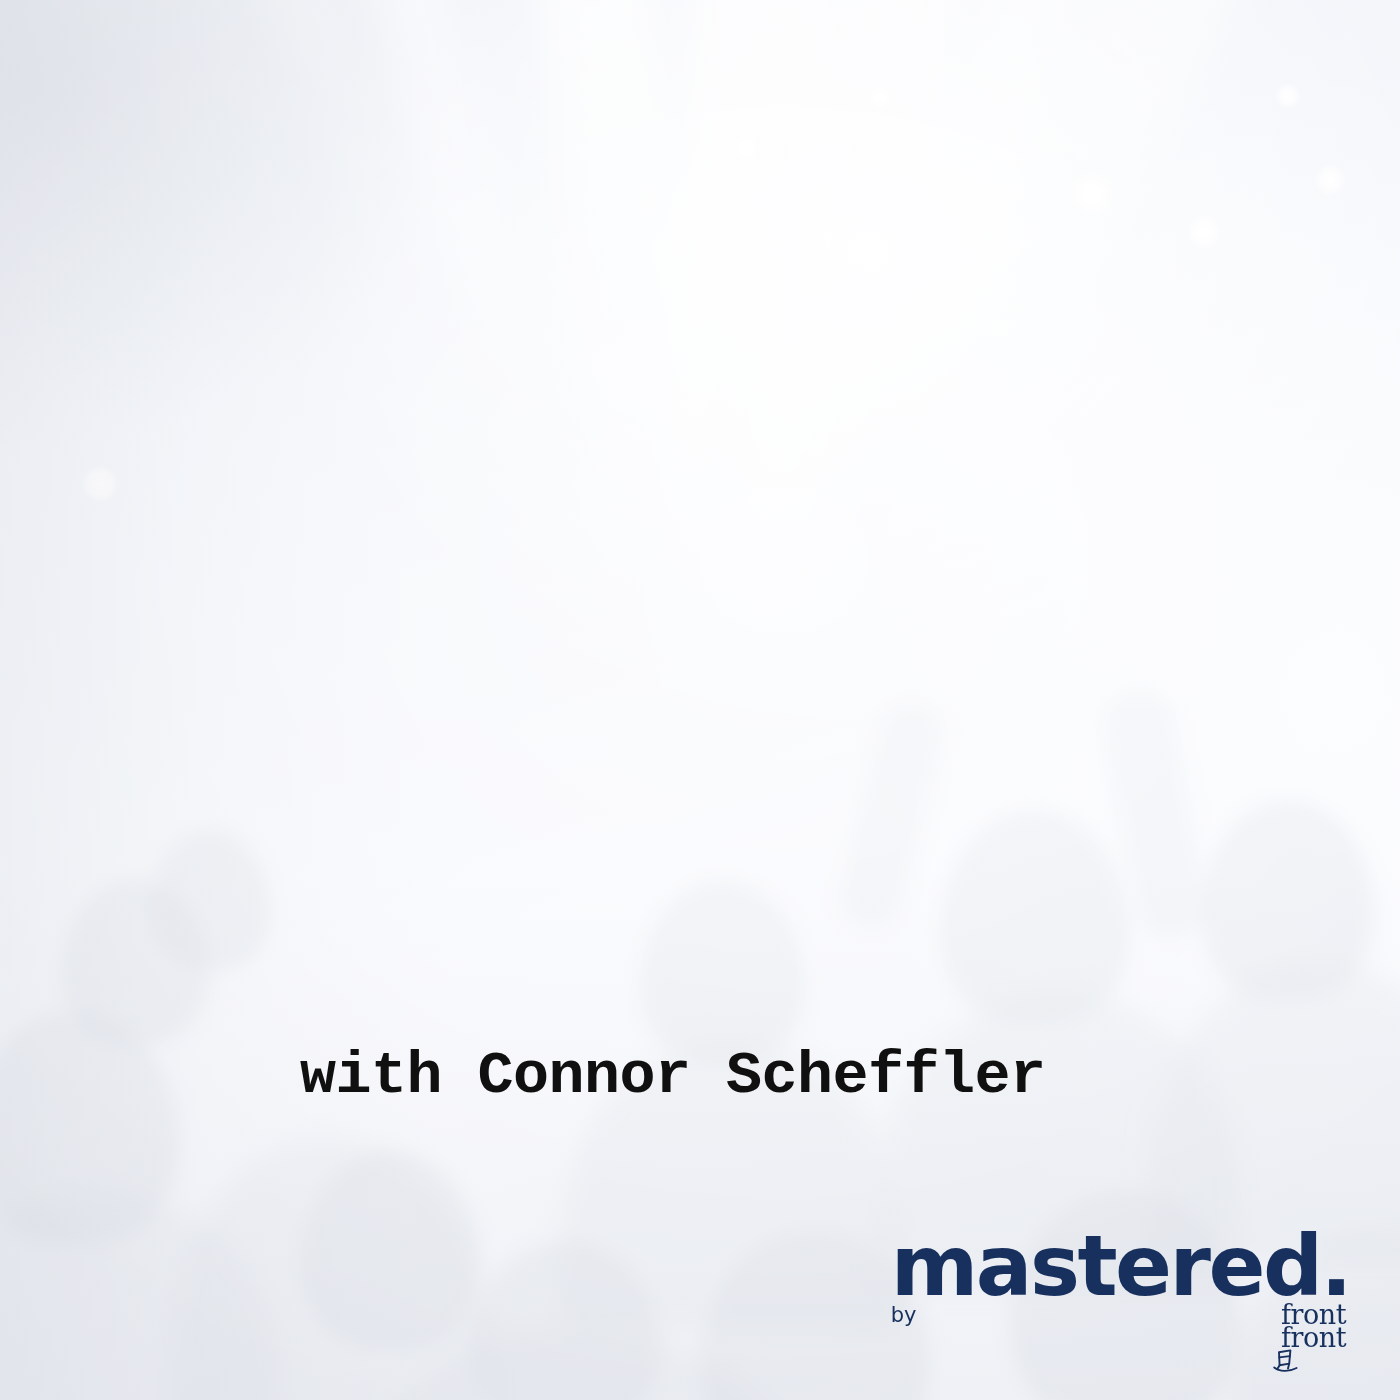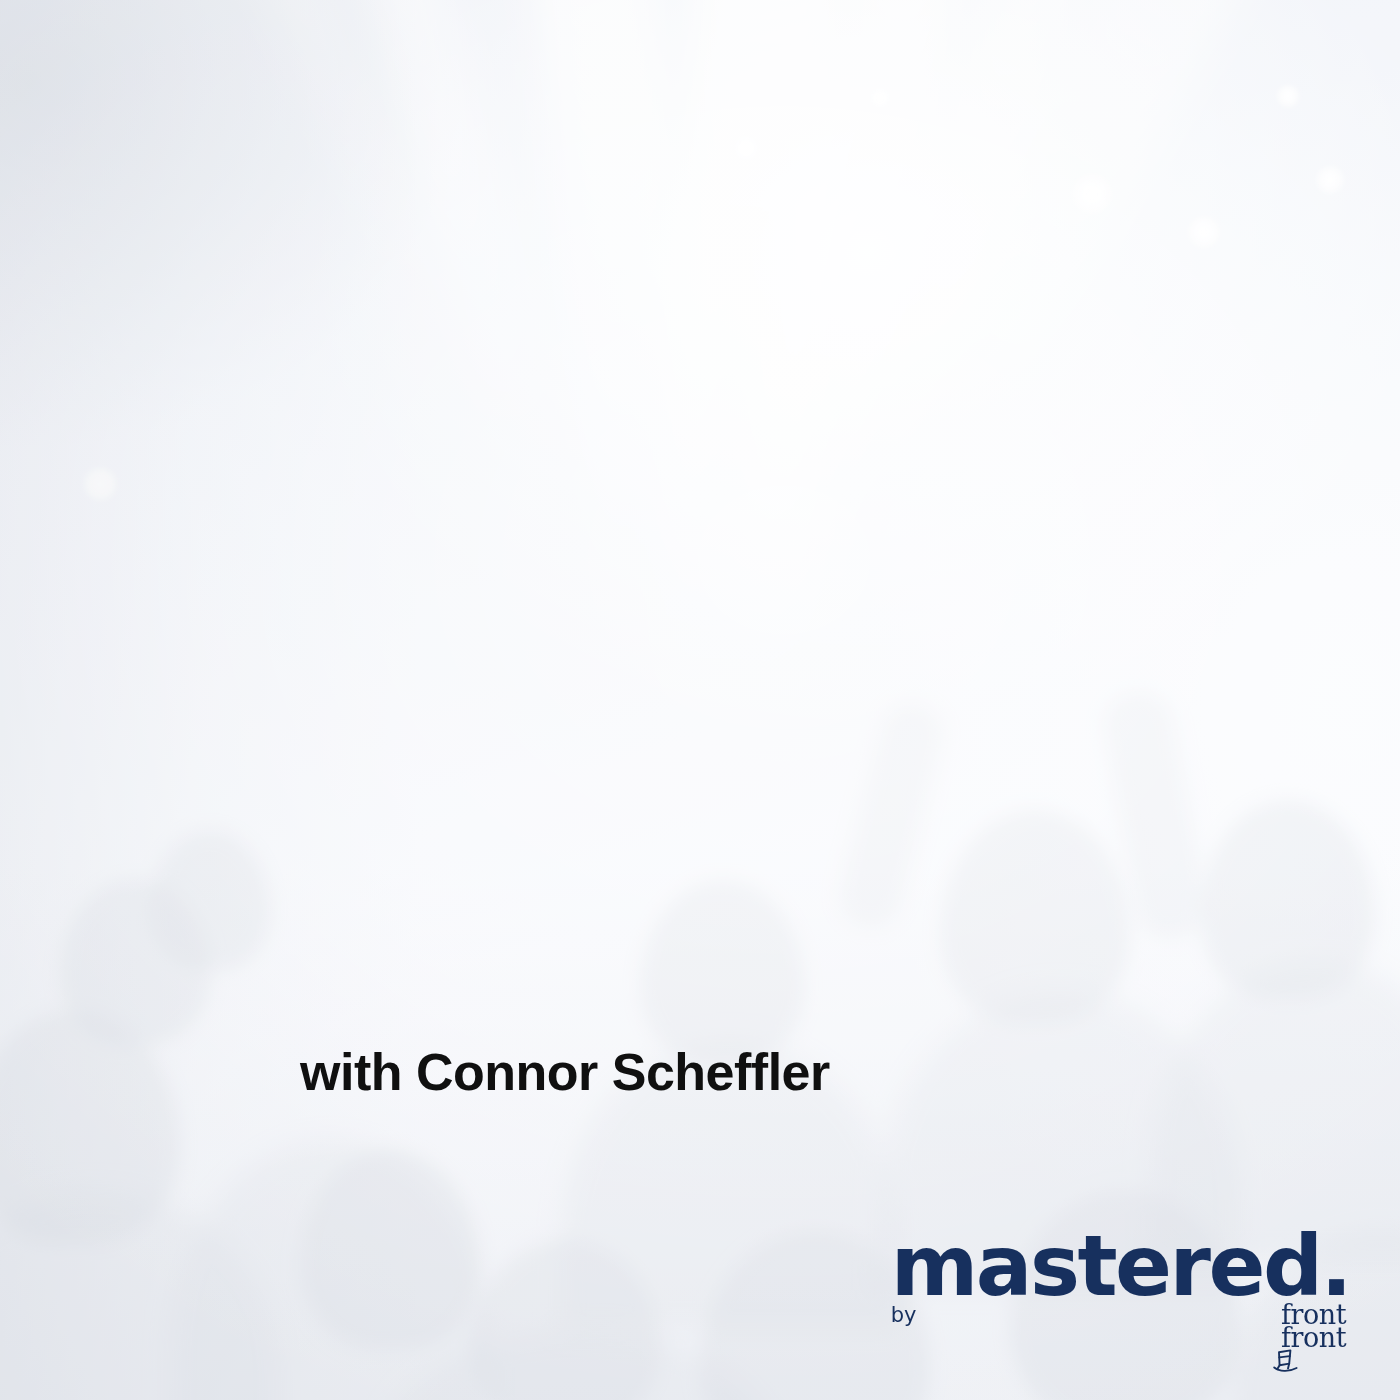--- a/index.html
+++ b/index.html
@@ -141,23 +141,23 @@
     transform-origin: left center;
     margin-top: -14px;
   }
 
   .host-line {
     position: absolute;
     left: 300px;
     top: 1042px;
     margin: 0;
     color: #101010;
-    font-family: Liberation Sans, sans-serif;
+    font-family: Liberation Mono, monospace;
     font-weight: 700;
-    font-size: 52px;
+    font-size: 60px;
     letter-spacing: -.5px;
     white-space: nowrap;
   }
 
   
   .brand {
     position: absolute;
     right: 50px;
     bottom: 32px;
     text-align: right;

